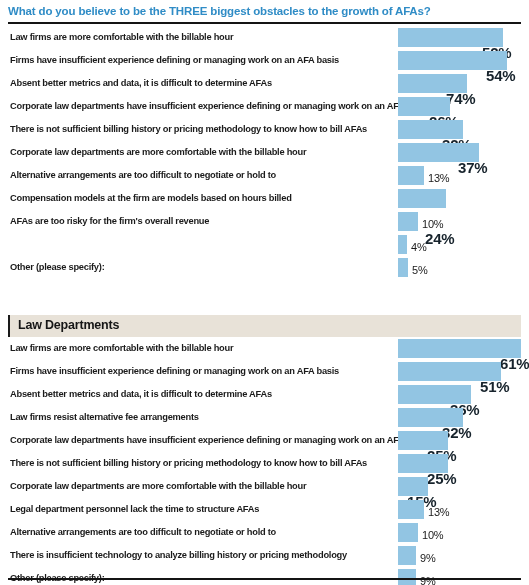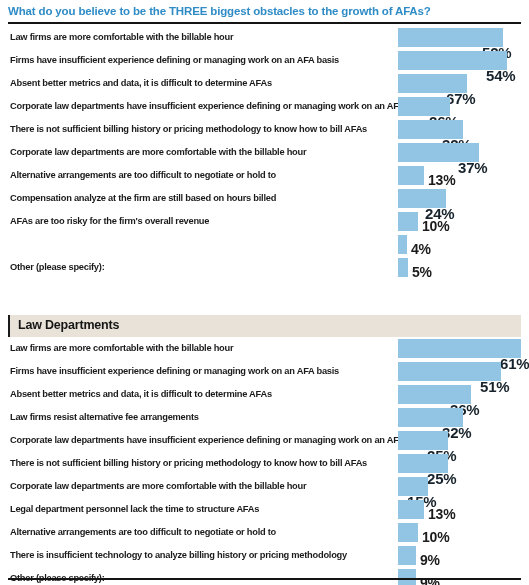--- a/index.html
+++ b/index.html
@@ -105,22 +105,22 @@
     position: absolute;
     top: 16px;
     font-size: 15px;
     font-weight: bold;
     color: #17232c;
     letter-spacing: -0.2px;
   }
   .bar-value-out {
     position: absolute;
     top: 6px;
-    font-size: 14px;
-    font-weight: bold;
+    font-size: 11px;
+    font-weight: normal;
     color: #1b1b1b;
     letter-spacing: -0.2px;
   }
 
   .bottom-rule {
     position: absolute;
     left: 8px;
     top: 578px;
     width: 513px;
     height: 2px;
@@ -148,21 +148,21 @@
           <div class="row-label">Firms have insufficient experience defining or managing work on an AFA basis</div>
           <div class="bar-track">
             <div class="bar" style="width: 109px; background: rgb(146, 197, 227);"></div>
             <div class="bar-value-in" style="left: 88px;">54%</div>
           </div>
         </div>
         <div class="row">
           <div class="row-label">Absent better metrics and data, it is difficult to determine AFAs</div>
           <div class="bar-track">
             <div class="bar" style="width: 69px; background: rgb(146, 197, 227);"></div>
-            <div class="bar-value-in" style="left: 48px;">67%</div>
+            <div class="bar-value-in" style="left: 48px;">74%</div>
           </div>
         </div>
         <div class="row">
           <div class="row-label">Corporate law departments have insufficient experience defining or managing work on an AFA basis</div>
           <div class="bar-track">
             <div class="bar" style="width: 52px; background: rgb(146, 197, 227);"></div>
             <div class="bar-value-in" style="left: 31px;">26%</div>
           </div>
         </div>
         <div class="row">
@@ -180,24 +180,24 @@
           </div>
         </div>
         <div class="row">
           <div class="row-label">Alternative arrangements are too difficult to negotiate or hold to</div>
           <div class="bar-track">
             <div class="bar" style="width: 26px; background: rgb(146, 197, 227);"></div>
             <div class="bar-value-out" style="left: 30px;">13%</div>
           </div>
         </div>
         <div class="row">
-          <div class="row-label">Compensation analyze at the firm are still based on hours billed</div>
+          <div class="row-label">Compensation models at the firm are models based on hours billed</div>
           <div class="bar-track">
             <div class="bar" style="width: 48px; background: rgb(146, 197, 227);"></div>
-            <div class="bar-value-in" style="left: 27px;">24%</div>
+            <div class="bar-value-in" style="left: 27px; margin-top: 25px;">24%</div>
           </div>
         </div>
         <div class="row">
           <div class="row-label">AFAs are too risky for the firm's overall revenue</div>
           <div class="bar-track">
             <div class="bar" style="width: 20px; background: rgb(146, 197, 227);"></div>
             <div class="bar-value-out" style="left: 24px;">10%</div>
           </div>
         </div>
         <div class="row">

